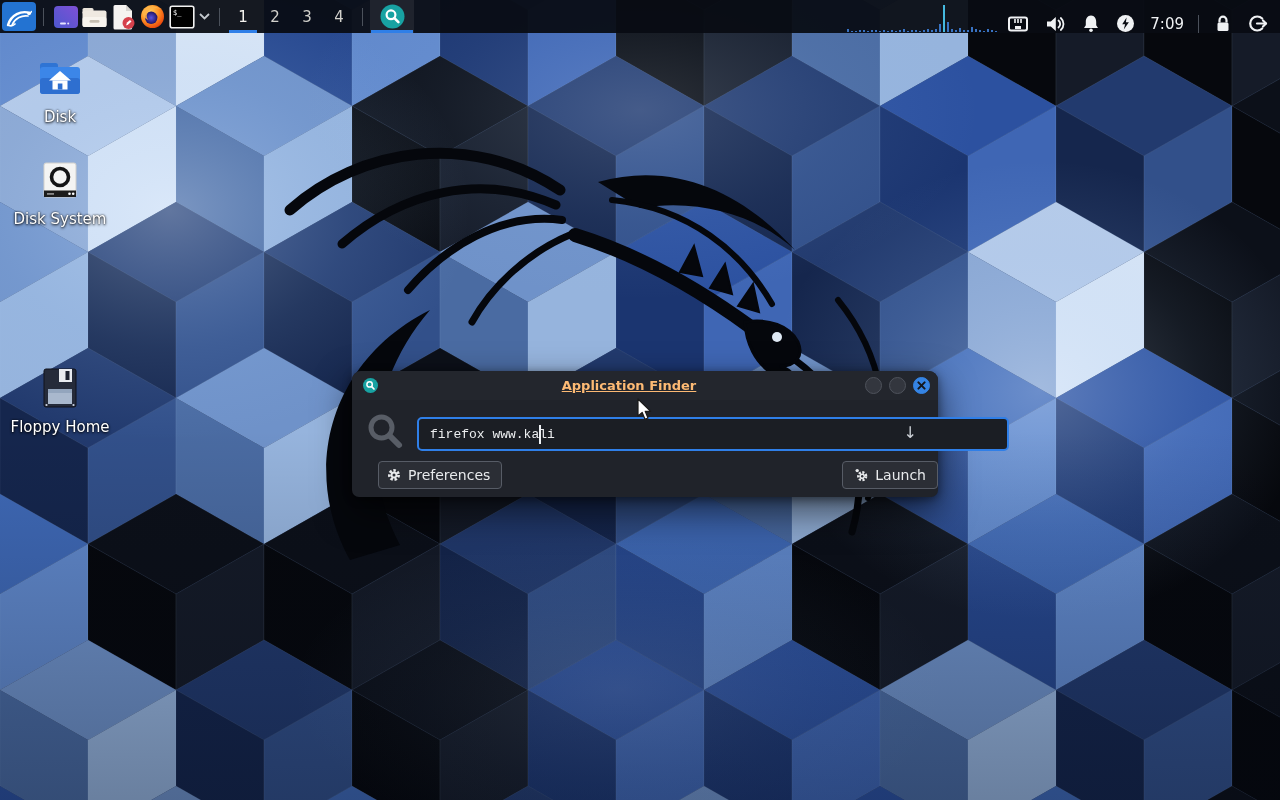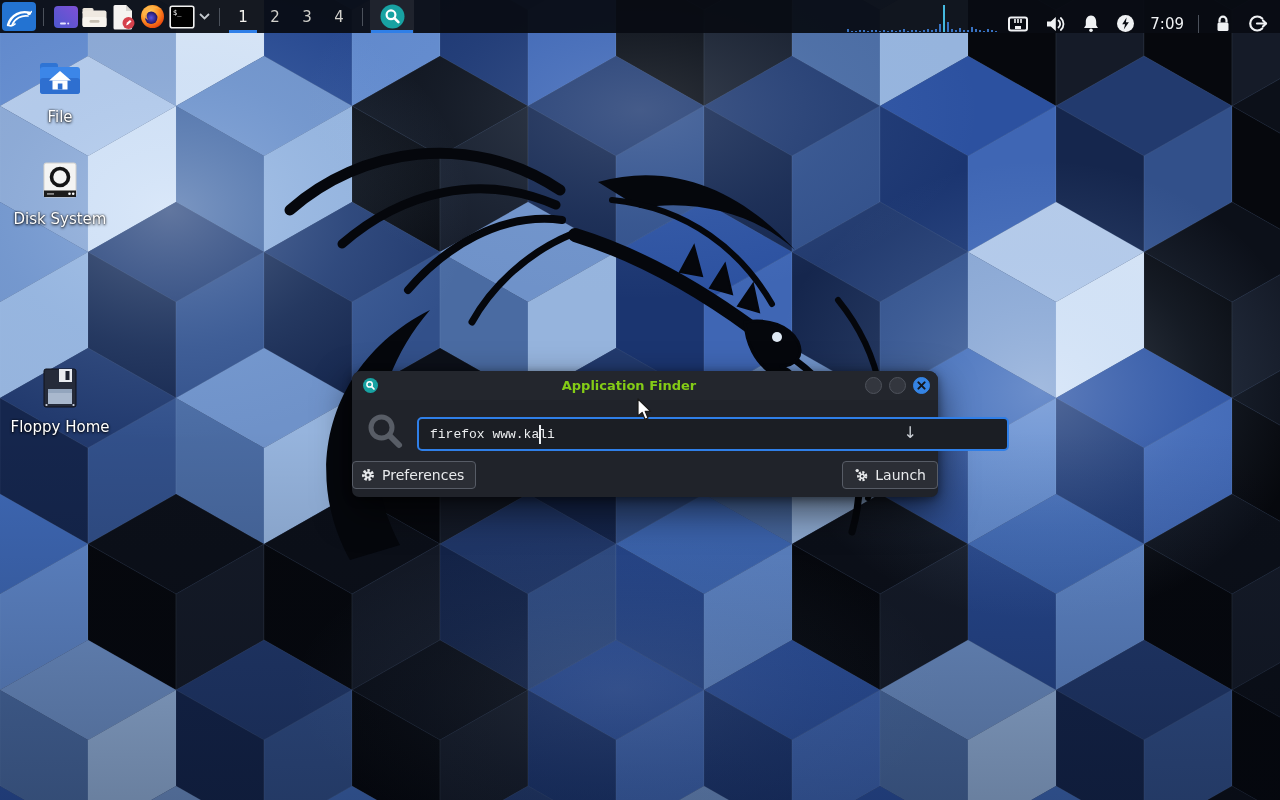--- a/index.html
+++ b/index.html
@@ -36,38 +36,38 @@
     align-items:center;gap:6px;}
   .dicon .lbl{font-size:15px;color:#ffffff;text-shadow:0 1px 3px rgba(0,0,0,.95),0 0 2px rgba(0,0,0,.8);
     white-space:nowrap;}
 
   
   .dialog{position:absolute;left:352px;top:371px;width:586px;height:126px;z-index:10;
     background:#20232a;border-radius:9px 9px 7px 7px;
     box-shadow:0 14px 36px rgba(0,0,0,.6),0 2px 10px rgba(0,0,0,.45);}
   .titlebar{height:29px;background:#23262d;border-radius:9px 9px 0 0;position:relative;}
   .title{position:absolute;left:36px;right:68px;top:0;height:29px;display:flex;
-    align-items:center;justify-content:center;font-size:13px;font-weight:bold;color:#84cc16;}
+    align-items:center;justify-content:center;font-size:13px;font-weight:bold;color:#fdba74;text-decoration:underline;}
   .title-icon{position:absolute;left:11px;top:7px;width:15px;height:15px;}
   .win-btns{position:absolute;right:8px;top:6px;display:flex;gap:7px;}
   .win-circle{width:17px;height:17px;border-radius:50%;background:#33363e;
     border:1px solid #4e525b;box-sizing:border-box;}
   .win-circle.close{background:var(--close-blue,#3584e4);border-color:var(--close-blue,#3584e4);
     display:flex;align-items:center;justify-content:center;}
   .magnifier-big{position:absolute;left:14px;top:41px;}
   .entry-wrap{position:absolute;left:65px;top:46px;width:510px;height:34px;}
   .entry{width:592px;height:34px;box-sizing:border-box;background:#1b1e24;
     border:2px solid var(--accent-blue,#2e6fdd);border-radius:5px;color:#eceef0;
     font-size:13px;font-family:Liberation Mono, monospace;padding:0 30px 0 11px;outline:none;}
   .caret{position:absolute;left:122px;top:8px;width:2px;height:19px;background:#eef1f4;}
   .entry-arrow{position:absolute;right:10px;top:6px;font-size:16px;color:#ccd0d6;}
   .dlg-btn{position:absolute;top:90px;height:28px;display:flex;align-items:center;gap:7px;
     padding:0 11px;background:#2b2e35;border:1px solid #575c66;border-radius:4px;
     color:#e8eaec;font-size:14px;box-sizing:border-box;}
-  .dlg-btn.prefs{left:0;padding-left:8px;}
+  .dlg-btn.prefs{left:26px;padding-left:8px;}
   .dlg-btn.launch{right:0;}
 
   .cursor{position:absolute;left:637px;top:398px;z-index:100;}
 </style>
 </head>
 <body>
 
 <div class="stage">
 
   <div class="wallpaper">
@@ -323,21 +323,21 @@
 
   <div class="dicon" style="top:54px">
     <svg width="48" height="48" viewBox="0 0 48 48">
       <rect x="4" y="9" width="18" height="9" rx="2.5" fill="#2f74d4"></rect>
       <rect x="4" y="13" width="40" height="27" rx="3" fill="#3c86e8"></rect>
       <rect x="4" y="24" width="40" height="16" rx="3" fill="#2e6fd0"></rect>
       <polygon points="24,17 13,26.5 35,26.5" fill="#ffffff"></polygon>
       <rect x="16.5" y="26.5" width="15" height="9" fill="#ffffff"></rect>
       <rect x="21.8" y="29.5" width="4.6" height="6" fill="#2e6fd0"></rect>
     </svg>
-    <span class="lbl">File</span>
+    <span class="lbl">Disk</span>
   </div>
 
   <div class="dicon" style="top:156px">
     <svg width="48" height="48" viewBox="0 0 48 48">
       <rect x="8" y="7" width="32" height="34" rx="2" fill="#f4f4f3" stroke="#d2d0cc" stroke-width="1"></rect>
       <circle cx="24" cy="21" r="8.5" fill="none" stroke="#141414" stroke-width="3.6"></circle>
       <rect x="8" y="34.5" width="32" height="6.5" fill="#1c1c1c"></rect>
       <rect x="11" y="37" width="7" height="1.8" fill="#8a8a8a"></rect>
       <circle cx="33.5" cy="37.8" r="1.3" fill="#ffffff"></circle>
       <circle cx="37.2" cy="37.8" r="1.3" fill="#ffffff"></circle>

